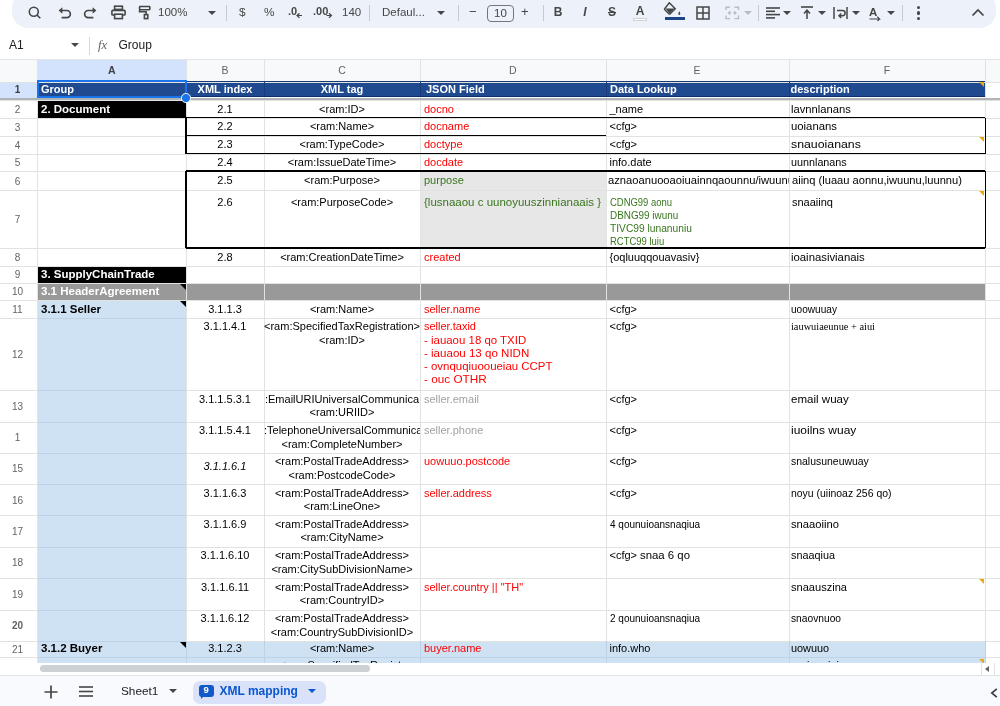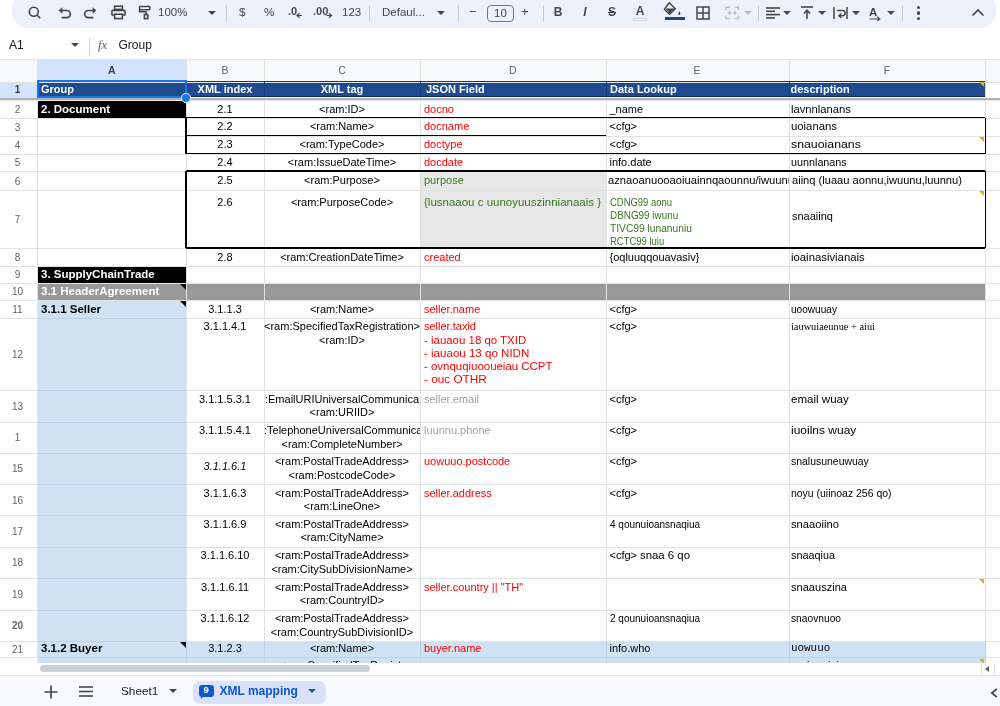--- a/index.html
+++ b/index.html
@@ -79,21 +79,21 @@
 <div class="t ic" style="left:239px;top:6px;font-size:11.8px">$</div>
 <div class="t ic" style="left:264px;top:6px;font-size:11.8px">%</div>
 <div class="t ic" style="left:288px;top:5px;font-size:11px;font-weight:bold">.0</div>
 <svg class="ab" style="left:296px;top:13px" width="8" height="7" viewBox="0 0 8 7">
     <path d="M1 2.5 h5 M3.5 0.2 L1 2.5 L3.5 4.8" fill="none" stroke="#444746" stroke-width="1.2"></path>
   </svg>
 <div class="t ic" style="left:313px;top:5px;font-size:11px;font-weight:bold">.00</div>
 <svg class="ab" style="left:325px;top:13px" width="8" height="7" viewBox="0 0 8 7">
     <path d="M1.5 2.5 h5 M4 0.2 L6.5 2.5 L4 4.8" fill="none" stroke="#444746" stroke-width="1.2"></path>
   </svg>
-<div class="t ic" style="left:342px;top:6.4px;font-size:11.5px">123</div>
+<div class="t ic" style="left:342px;top:6.4px;font-size:11.5px">140</div>
 <div class="sep" style="left:369px;top:5px;height:16px"></div>
 <div class="t ic" style="left:382px;top:6.4px;font-size:11.5px">Defaul...</div>
 <div class="dd" style="left:437px;top:11px"></div>
 <div class="sep" style="left:458px;top:5px;height:16px"></div>
 <div class="t ic" style="left:469px;top:5.4px;font-size:13px">−</div>
 <div class="ab" style="left:487px;top:4.5px;width:27px;height:17px;border:1px solid #747775;border-radius:4px"></div>
 <div class="t ic ctr" style="left:487px;top:7px;width:27px;font-size:11.5px">10</div>
 <div class="t ic" style="left:521px;top:5.4px;font-size:13px">+</div>
 <div class="sep" style="left:543px;top:5px;height:16px"></div>
 <div class="t ic b ctr" style="left:550px;top:6px;width:16px;font-size:12px">B</div>
@@ -296,21 +296,21 @@
 <div class="t " style="left:790.5px;top:156.1px;"><span class="th" id="f5">uunnlanans</span></div>
 <div class="t ctr " style="left:186px;top:174.3px;width:78px;overflow:hidden;">2.5</div>
 <div class="t ctr " style="left:264px;top:174.3px;width:156px;overflow:hidden;">&lt;ram:Purpose&gt;</div>
 <div class="t grn" style="left:424px;top:174.3px;">purpose</div>
 <div class="t " style="left:607.5px;top:174.3px;width:181px;overflow:hidden"><span class="th" id="e6">aznaoanuooaoiuainnqaounnu/iwuunu</span></div>
 <div class="t " style="left:792px;top:174.3px;"><span class="th" id="f6">aiinq (luaau aonnu,iwuunu,luunnu)</span></div>
 <div class="t ctr " style="left:186px;top:195.8px;width:78px;overflow:hidden;">2.6</div>
 <div class="t ctr " style="left:264px;top:195.8px;width:156px;overflow:hidden;">&lt;ram:PurposeCode&gt;</div>
 <div class="t grn" style="left:424px;top:195.8px;"><span class="th" id="d7">{lusnaaou c uunoyuuszinnianaais }</span></div>
 <div class="t grn" style="left:610px;top:195.8px"><span class="th" id="e7a">CDNG99 aonu</span><br><span class="th" id="e7b">DBNG99 iwunu</span><br><span class="th" id="e7c">TIVC99 lunanuniu</span><br><span class="th" id="e7d">RCTC99 luiu</span></div>
-<div class="t " style="left:792px;top:210px;"><span class="th" id="f7">snaaiinq</span></div>
+<div class="t " style="left:792px;top:196px;"><span class="th" id="f7">snaaiinq</span></div>
 <div class="t ctr " style="left:186px;top:250.6px;width:78px;overflow:hidden;">2.8</div>
 <div class="t ctr " style="left:264px;top:250.6px;width:156px;overflow:hidden;">&lt;ram:CreationDateTime&gt;</div>
 <div class="t red" style="left:424px;top:250.6px;">created</div>
 <div class="t " style="left:609.5px;top:250.6px;"><span class="th" id="e8">{oqluuqqouavasiv}</span></div>
 <div class="t " style="left:790.5px;top:250.6px;"><span class="th" id="f8">ioainasivianais</span></div>
 <div class="t ctr " style="left:186px;top:302.6px;width:78px;overflow:hidden;">3.1.1.3</div>
 <div class="t ctr " style="left:264px;top:302.6px;width:156px;overflow:hidden;">&lt;ram:Name&gt;</div>
 <div class="t red" style="left:424px;top:302.6px;">seller.name</div>
 <div class="t " style="left:609.5px;top:302.6px;">&lt;cfg&gt;</div>
 <div class="t " style="left:790.5px;top:302.6px;"><span class="th" id="f11">uoowuuay</span></div>
@@ -319,21 +319,21 @@
 <div class="t red" style="left:424px;top:320.3px">seller.taxid<br><span class="th" id="d12a">- iauaou 18 qo TXID</span><br><span class="th" id="d12b">- iauaou 13 qo NIDN</span><br><span class="th" id="d12c">- ovnquqiuooueiau CCPT</span><br><span class="th" id="d12d">- ouc OTHR</span></div>
 <div class="t " style="left:609.5px;top:320.3px;">&lt;cfg&gt;</div>
 <div class="t " style="left:790.5px;top:320.3px;font-family:Liberation Serif, serif;"><span class="th" id="f12">iauwuiaeunue + aiui</span></div>
 <div class="t ctr " style="left:186px;top:392.8px;width:78px;overflow:hidden;">3.1.1.5.3.1</div>
 <div class="t ctr " style="left:264px;top:392.8px;width:156px;overflow:hidden;">:EmailURIUniversalCommunica<br>&lt;ram:URIID&gt;</div>
 <div class="t gry" style="left:424px;top:392.8px;">seller.email</div>
 <div class="t " style="left:609.5px;top:392.8px;">&lt;cfg&gt;</div>
 <div class="t " style="left:790.5px;top:392.8px;"><span class="th" id="f13">email wuay</span></div>
 <div class="t ctr " style="left:186px;top:424.3px;width:78px;overflow:hidden;">3.1.1.5.4.1</div>
 <div class="t ctr " style="left:264px;top:424.3px;width:156px;overflow:hidden;">:TelephoneUniversalCommunica<br>&lt;ram:CompleteNumber&gt;</div>
-<div class="t gry" style="left:424px;top:424.3px;">luunnu.phone</div>
+<div class="t gry" style="left:424px;top:424.3px;">seller.phone</div>
 <div class="t " style="left:609.5px;top:424.3px;">&lt;cfg&gt;</div>
 <div class="t " style="left:790.5px;top:424.3px;"><span class="th" id="f14">iuoilns wuay</span></div>
 <div class="t ctr " style="left:186px;top:460px;width:78px;overflow:hidden;font-style:italic;">3.1.1.6.1</div>
 <div class="t ctr " style="left:264px;top:455.3px;width:156px;overflow:hidden;">&lt;ram:PostalTradeAddress&gt;<br>&lt;ram:PostcodeCode&gt;</div>
 <div class="t red" style="left:424px;top:455.3px;">uowuuo.postcode</div>
 <div class="t " style="left:609.5px;top:455.3px;">&lt;cfg&gt;</div>
 <div class="t " style="left:790.5px;top:455.3px;"><span class="th" id="f15">snalusuneuwuay</span></div>
 <div class="t ctr " style="left:186px;top:486.8px;width:78px;overflow:hidden;">3.1.1.6.3</div>
 <div class="t ctr " style="left:264px;top:486.8px;width:156px;overflow:hidden;">&lt;ram:PostalTradeAddress&gt;<br>&lt;ram:LineOne&gt;</div>
 <div class="t red" style="left:424px;top:486.8px;">seller.address</div>
@@ -352,21 +352,21 @@
 <div class="t red" style="left:424px;top:580.8px;">seller.country || "TH"</div>
 <div class="t " style="left:790.5px;top:580.8px;"><span class="th" id="f19">snaauszina</span></div>
 <div class="t ctr " style="left:186px;top:612.3px;width:78px;overflow:hidden;">3.1.1.6.12</div>
 <div class="t ctr " style="left:264px;top:612.3px;width:156px;overflow:hidden;">&lt;ram:PostalTradeAddress&gt;<br>&lt;ram:CountrySubDivisionID&gt;</div>
 <div class="t " style="left:609.5px;top:612.3px;"><span class="th" id="e20">2 qounuioansnaqiua</span></div>
 <div class="t " style="left:790.5px;top:612.3px;"><span class="th" id="f20">snaovnuoo</span></div>
 <div class="t ctr " style="left:186px;top:642.3px;width:78px;overflow:hidden;">3.1.2.3</div>
 <div class="t ctr " style="left:264px;top:642.3px;width:156px;overflow:hidden;">&lt;ram:Name&gt;</div>
 <div class="t red" style="left:424px;top:642.3px;">buyer.name</div>
 <div class="t " style="left:609.5px;top:642.3px;">info.who</div>
-<div class="t " style="left:790.5px;top:642.3px;font-family:Liberation Mono, monospace;"><span class="th" id="f21">uowuuo</span></div>
+<div class="t " style="left:790.5px;top:642.3px;"><span class="th" id="f21">uowuuo</span></div>
 <div class="ab" style="left:264px;top:656.5px;width:700px;height:6.5px;overflow:hidden">
     <div class="t ctr" style="left:0px;top:2px;width:156px">&lt;ram:SpecifiedTaxRegistr</div>
     <div class="t" style="left:526px;top:2px"><span class="th">uszinnaiui</span></div>
   </div>
 <div class="bt" style="left:180px;top:283.5px"></div>
 <div class="bt" style="left:180px;top:301px"></div>
 <div class="bt" style="left:180px;top:641.5px"></div>
 <div class="ot" style="left:979.4px;top:82px"></div>
 <div class="ot" style="left:979.4px;top:136.5px"></div>
 <div class="ot" style="left:979.4px;top:191px"></div>

